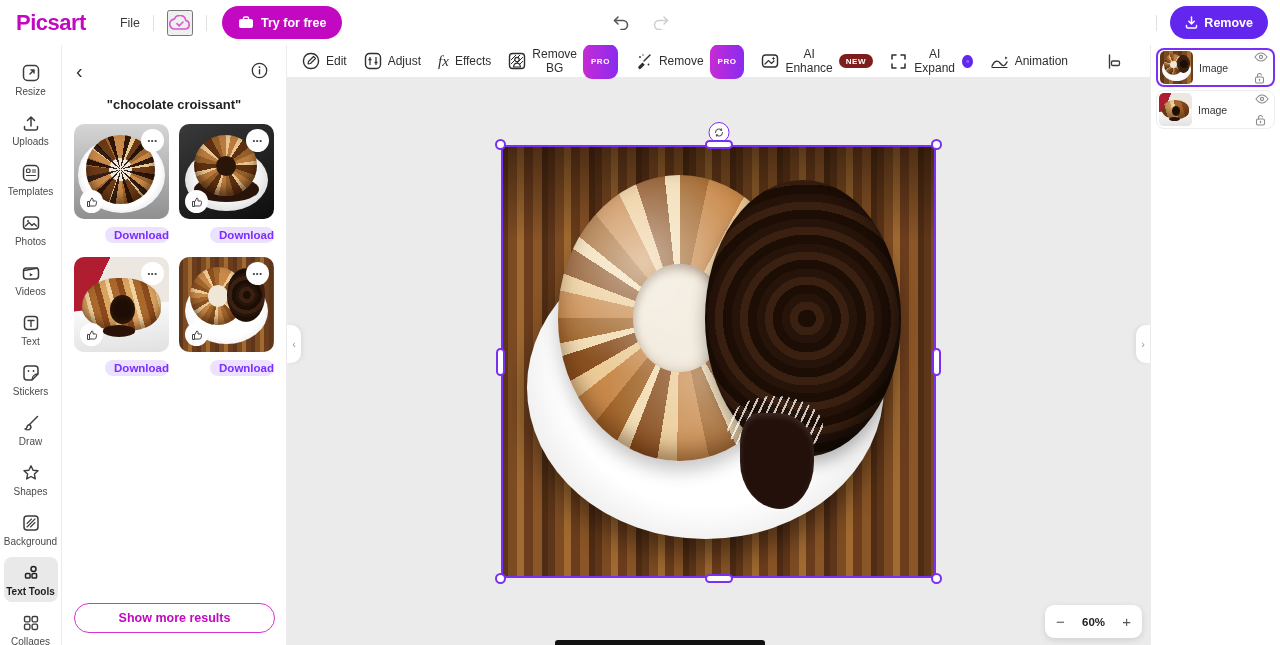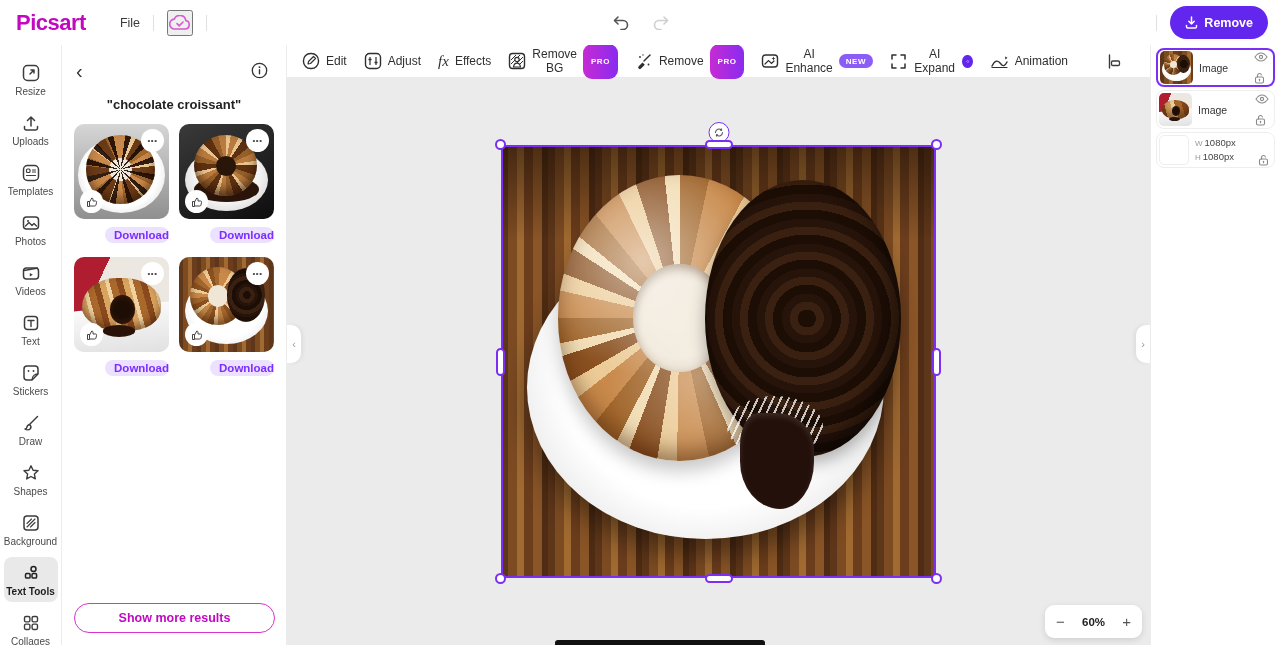--- a/index.html
+++ b/index.html
@@ -37,21 +37,21 @@
   .card .like { position:absolute; bottom:6px; left:6px; width:23px; height:23px; border-radius:50%; background:#fff; border:none; display:flex; align-items:center; justify-content:center; cursor:pointer; }
   .dl-btn { margin:8px 0 14px; width:64px; height:16px; border:none; border-radius:12px; background:#ece1ff; color:#7b2eff; font-size:11.5px; font-weight:700; cursor:pointer;text-align:right; }
   .showmore-btn { position:absolute; left:12px; bottom:12px; width:201px; height:30px; border:1.5px solid #d633cf; border-radius:16px; background:#fff; color:#c209c1; font-size:12.5px; font-weight:700; cursor:pointer; }
 
   
   .canvas-area { position:absolute; left:287px; top:45px; width:863px; height:600px; background:#ebebeb;text-decoration:underline; }
   .tools-bar { position:absolute; left:0; top:0; width:863px; height:32px; background:#fff; display:flex; align-items:center; padding-left:15px; gap:17px; }
   .tool { display:flex; align-items:center; gap:6px; background:none; border:none; cursor:pointer; color:#2f2f2f; }
   .tool .t-lbl { font-size:12px; color:#2f2f2f; }
   .badge-pro { background:linear-gradient(90deg,#c62bd4,#8a2bf0); color:#fff; font-size:8px; font-weight:700; border-radius:9px; padding:13px 8px; letter-spacing:.5px; }
-  .badge-new { background:#8b5cf6; color:#fff; font-size:8px; font-weight:700; border-radius:9px; padding:2.5px 7px; letter-spacing:.5px; }
+  .badge-new { background:#7f1d1d; color:#fff; font-size:8px; font-weight:700; border-radius:9px; padding:2.5px 7px; letter-spacing:.5px; }
   .badge-dot { width:13px; height:13px; border-radius:50%; background:#6226ee; display:inline-flex; align-items:center; justify-content:center; color:#fff; font-size:8px; }
   .tool-sep { width:1px; height:18px; background:#e2e2e2; }
   .fx-glyph { font-style:italic; font-family:"Liberation Serif", serif; font-size:15px; color:#2f2f2f; }
 
   
   .collapse-tab { position:absolute; top:280px; width:14px; height:38px; background:#fff; display:flex; align-items:center; justify-content:center; color:#9a9a9a; font-size:11px; cursor:pointer; z-index:5; }
   .collapse-tab.left { left:0; border-radius:0 10px 10px 0; box-shadow:2px 0 4px rgba(0,0,0,.06); }
   .collapse-tab.right { right:0; border-radius:10px 0 0 10px; box-shadow:-2px 0 4px rgba(0,0,0,.06); }
 
   
@@ -142,20 +142,29 @@
     <div class="hdr-div"></div>
     <button class="cloud-btn">
       <span>
         <svg width="22" height="16" viewBox="0 0 22 16">
             <path d="M6 14h10a4.3 4.3 0 0 0 .8-8.5A6 6 0 0 0 5.3 4.1 4.6 4.6 0 0 0 6 14z" fill="none" stroke="#d45bd0" stroke-width="1.6"></path>
             <path d="M8 8.6l2.2 2.2L14 7" fill="none" stroke="#d45bd0" stroke-width="1.6" stroke-linecap="round"></path>
           </svg>
       </span>
     </button>
     <div class="hdr-div"></div>
+    <button class="tryfree-btn">
+      <span>
+        <svg width="16" height="13" viewBox="0 0 16 13">
+            <rect x="1" y="3" width="14" height="9" rx="2" fill="#fff"></rect>
+            <path d="M5.5 3V2.2A1.2 1.2 0 0 1 6.7 1h2.6a1.2 1.2 0 0 1 1.2 1.2V3" fill="none" stroke="#fff" stroke-width="1.4"></path>
+          </svg>
+      </span>
+      <span>Try for free</span>
+    </button>
 
     <div class="undo-redo">
       <button class="icon-btn">
         <svg width="18" height="15" viewBox="0 0 18 15">
             <path d="M6 2L2.5 5.5 6 9" fill="none" stroke="#555" stroke-width="1.6" stroke-linecap="round" stroke-linejoin="round"></path>
             <path d="M2.8 5.5h8.2a4.5 4.5 0 0 1 0 9H9" fill="none" stroke="#555" stroke-width="1.6" stroke-linecap="round"></path>
           </svg>
       </button>
       <button class="icon-btn">
         <svg width="18" height="15" viewBox="0 0 18 15">
@@ -585,32 +594,16 @@
           </span>
         <span>
             <svg width="11" height="12" viewBox="0 0 11 12">
               <rect x="1.5" y="5" width="8" height="6" rx="1.5" fill="none" stroke="#8a8a8a" stroke-width="1.1"></rect>
               <path d="M3.5 5V3.4A2 2 0 0 1 7.4 2.9" fill="none" stroke="#8a8a8a" stroke-width="1.1" stroke-linecap="round"></path>
               <path d="M5.5 7.3v1.4" stroke="#8a8a8a" stroke-width="1.1" stroke-linecap="round"></path>
             </svg>
           </span>
       </div>
     </div>
-    <div class="layer-card" style="height:36px;">
-      <div class="layer-thumb" style="background:#fff;border:1px solid #eee;width:30px;height:30px;"></div>
-      <div class="dim-lines">
-        <div><span class="k">W</span><span>1080px</span></div>
-        <div><span class="k">H</span><span>1080px</span></div>
-      </div>
-      <div class="layer-icons" style="justify-content:flex-end;">
-        <span>
-            <svg width="11" height="12" viewBox="0 0 11 12">
-              <rect x="1.5" y="5" width="8" height="6" rx="1.5" fill="none" stroke="#8a8a8a" stroke-width="1.1"></rect>
-              <path d="M3.5 5V3.4A2 2 0 0 1 7.4 2.9" fill="none" stroke="#8a8a8a" stroke-width="1.1" stroke-linecap="round"></path>
-              <path d="M5.5 7.3v1.4" stroke="#8a8a8a" stroke-width="1.1" stroke-linecap="round"></path>
-            </svg>
-          </span>
-      </div>
-    </div>
   </aside>
 
   <div class="home-indicator"></div>
 </div>
 
 </body></html>

